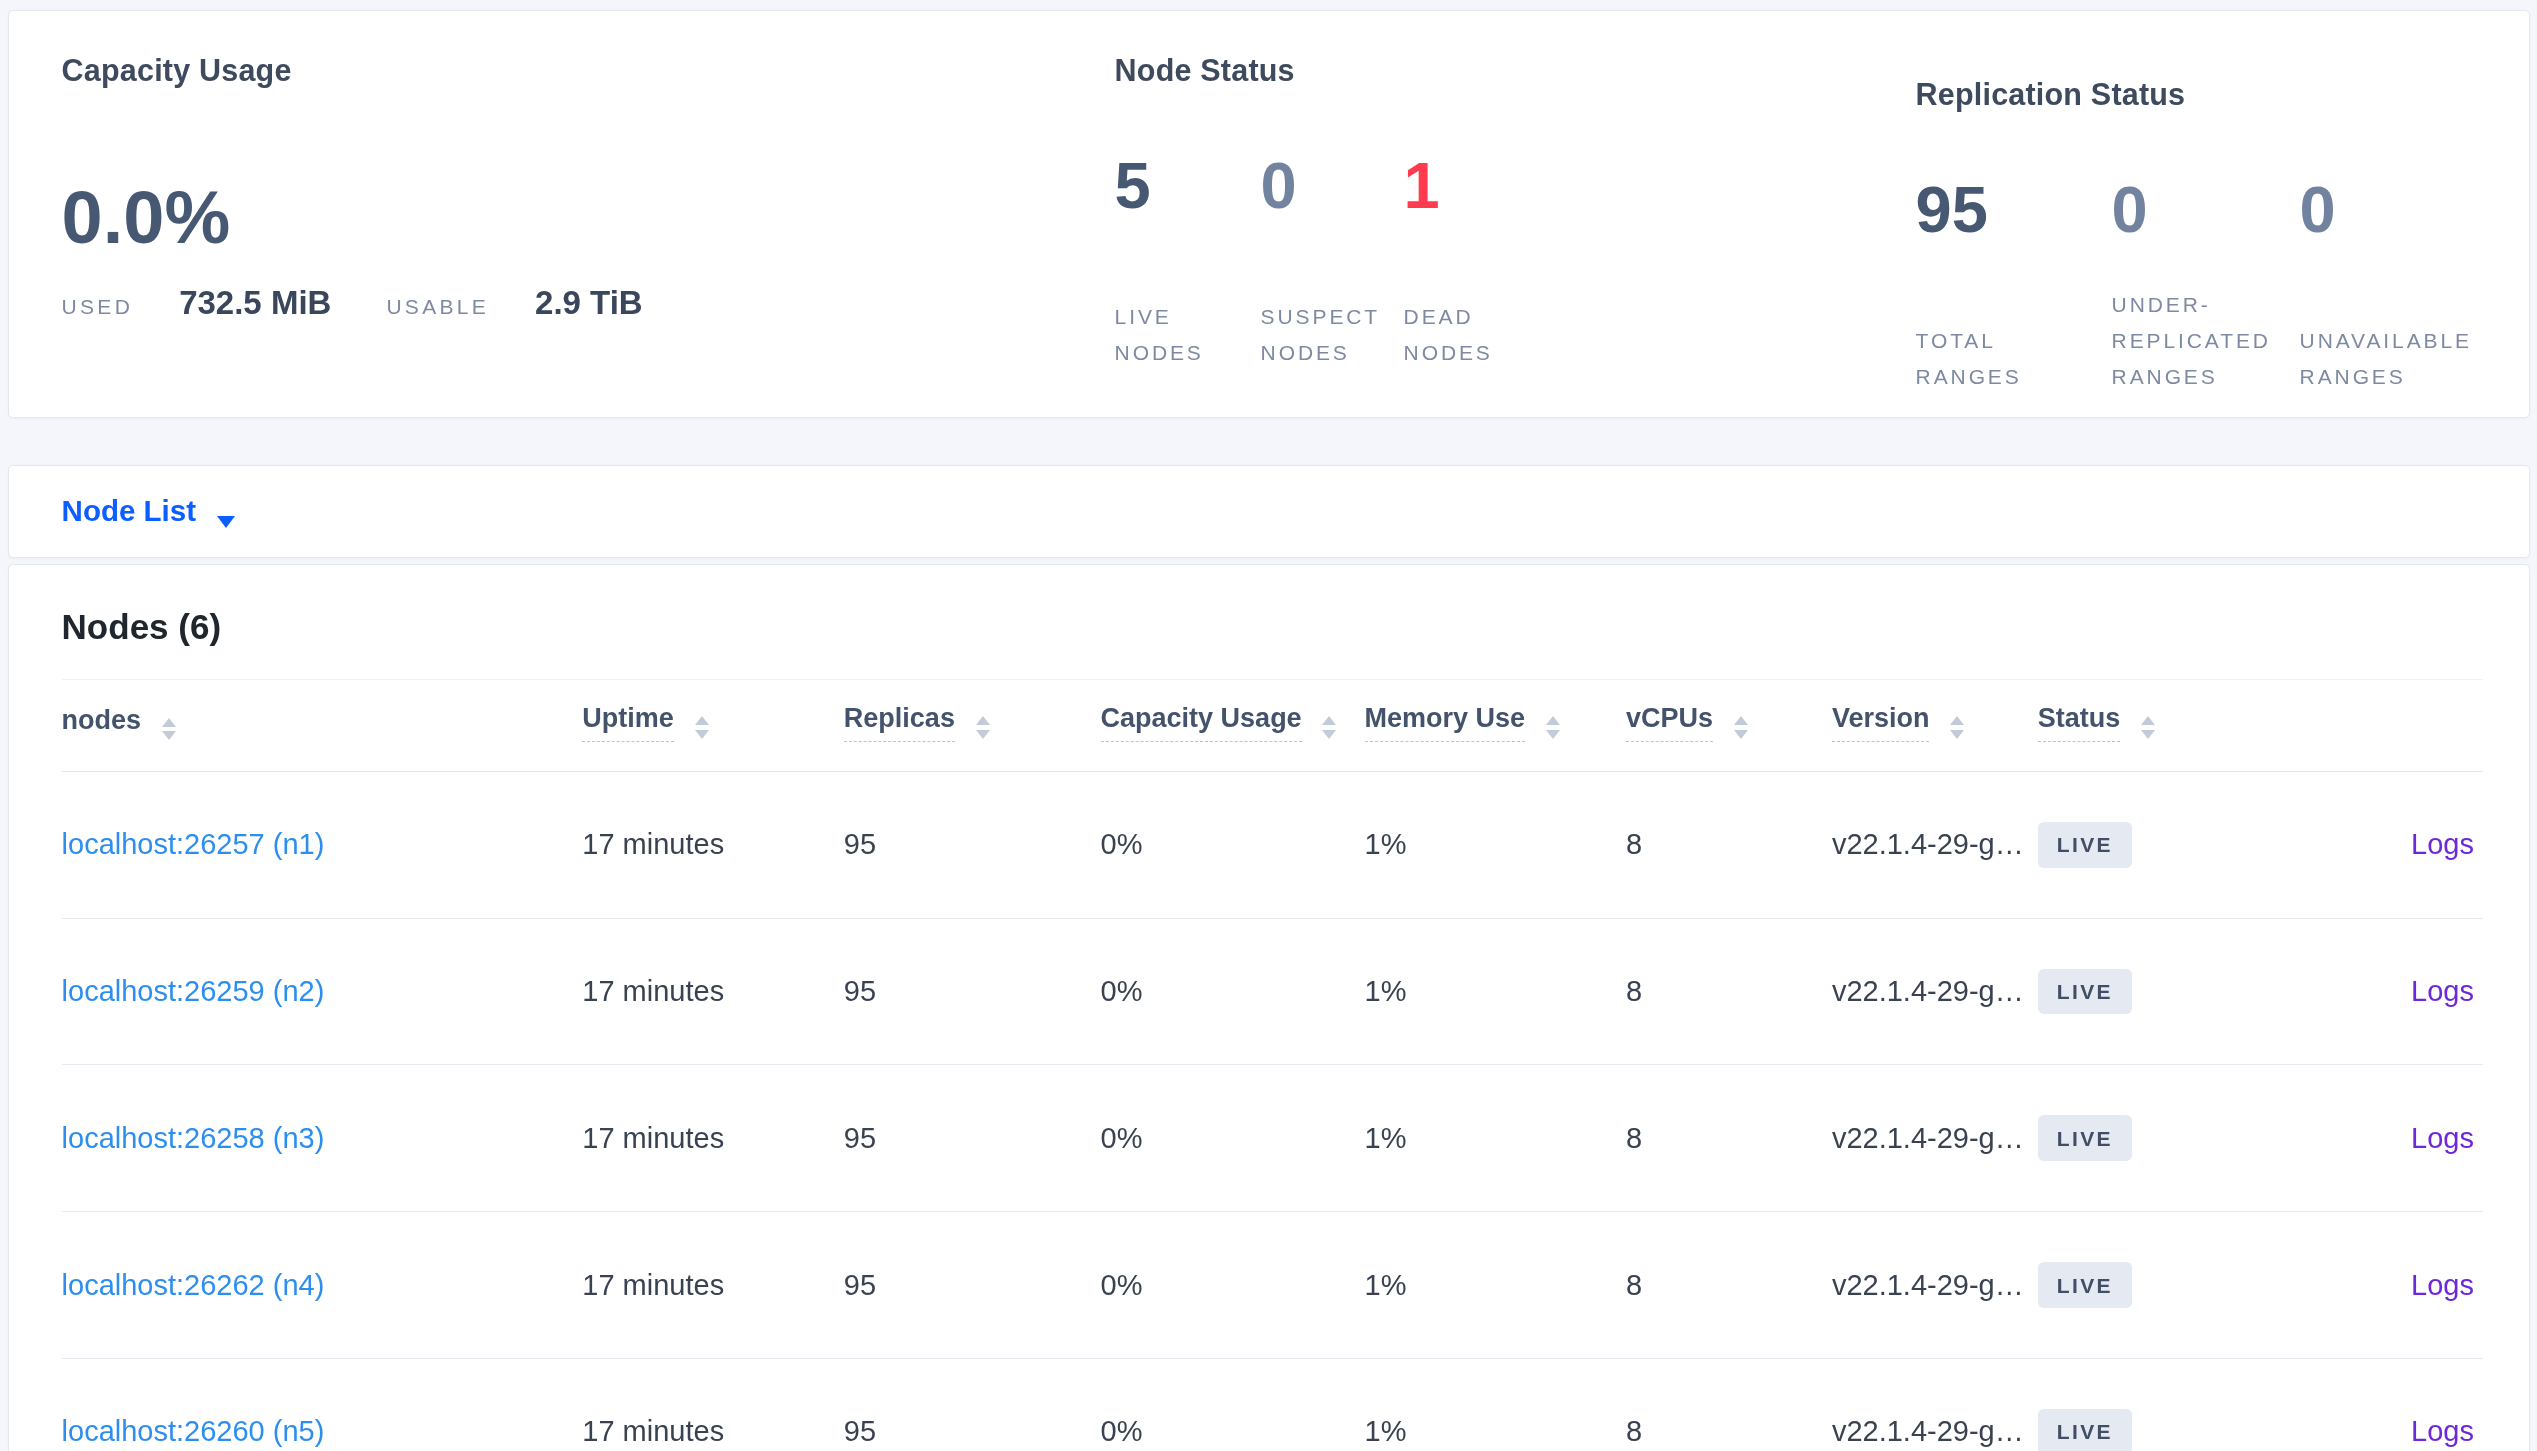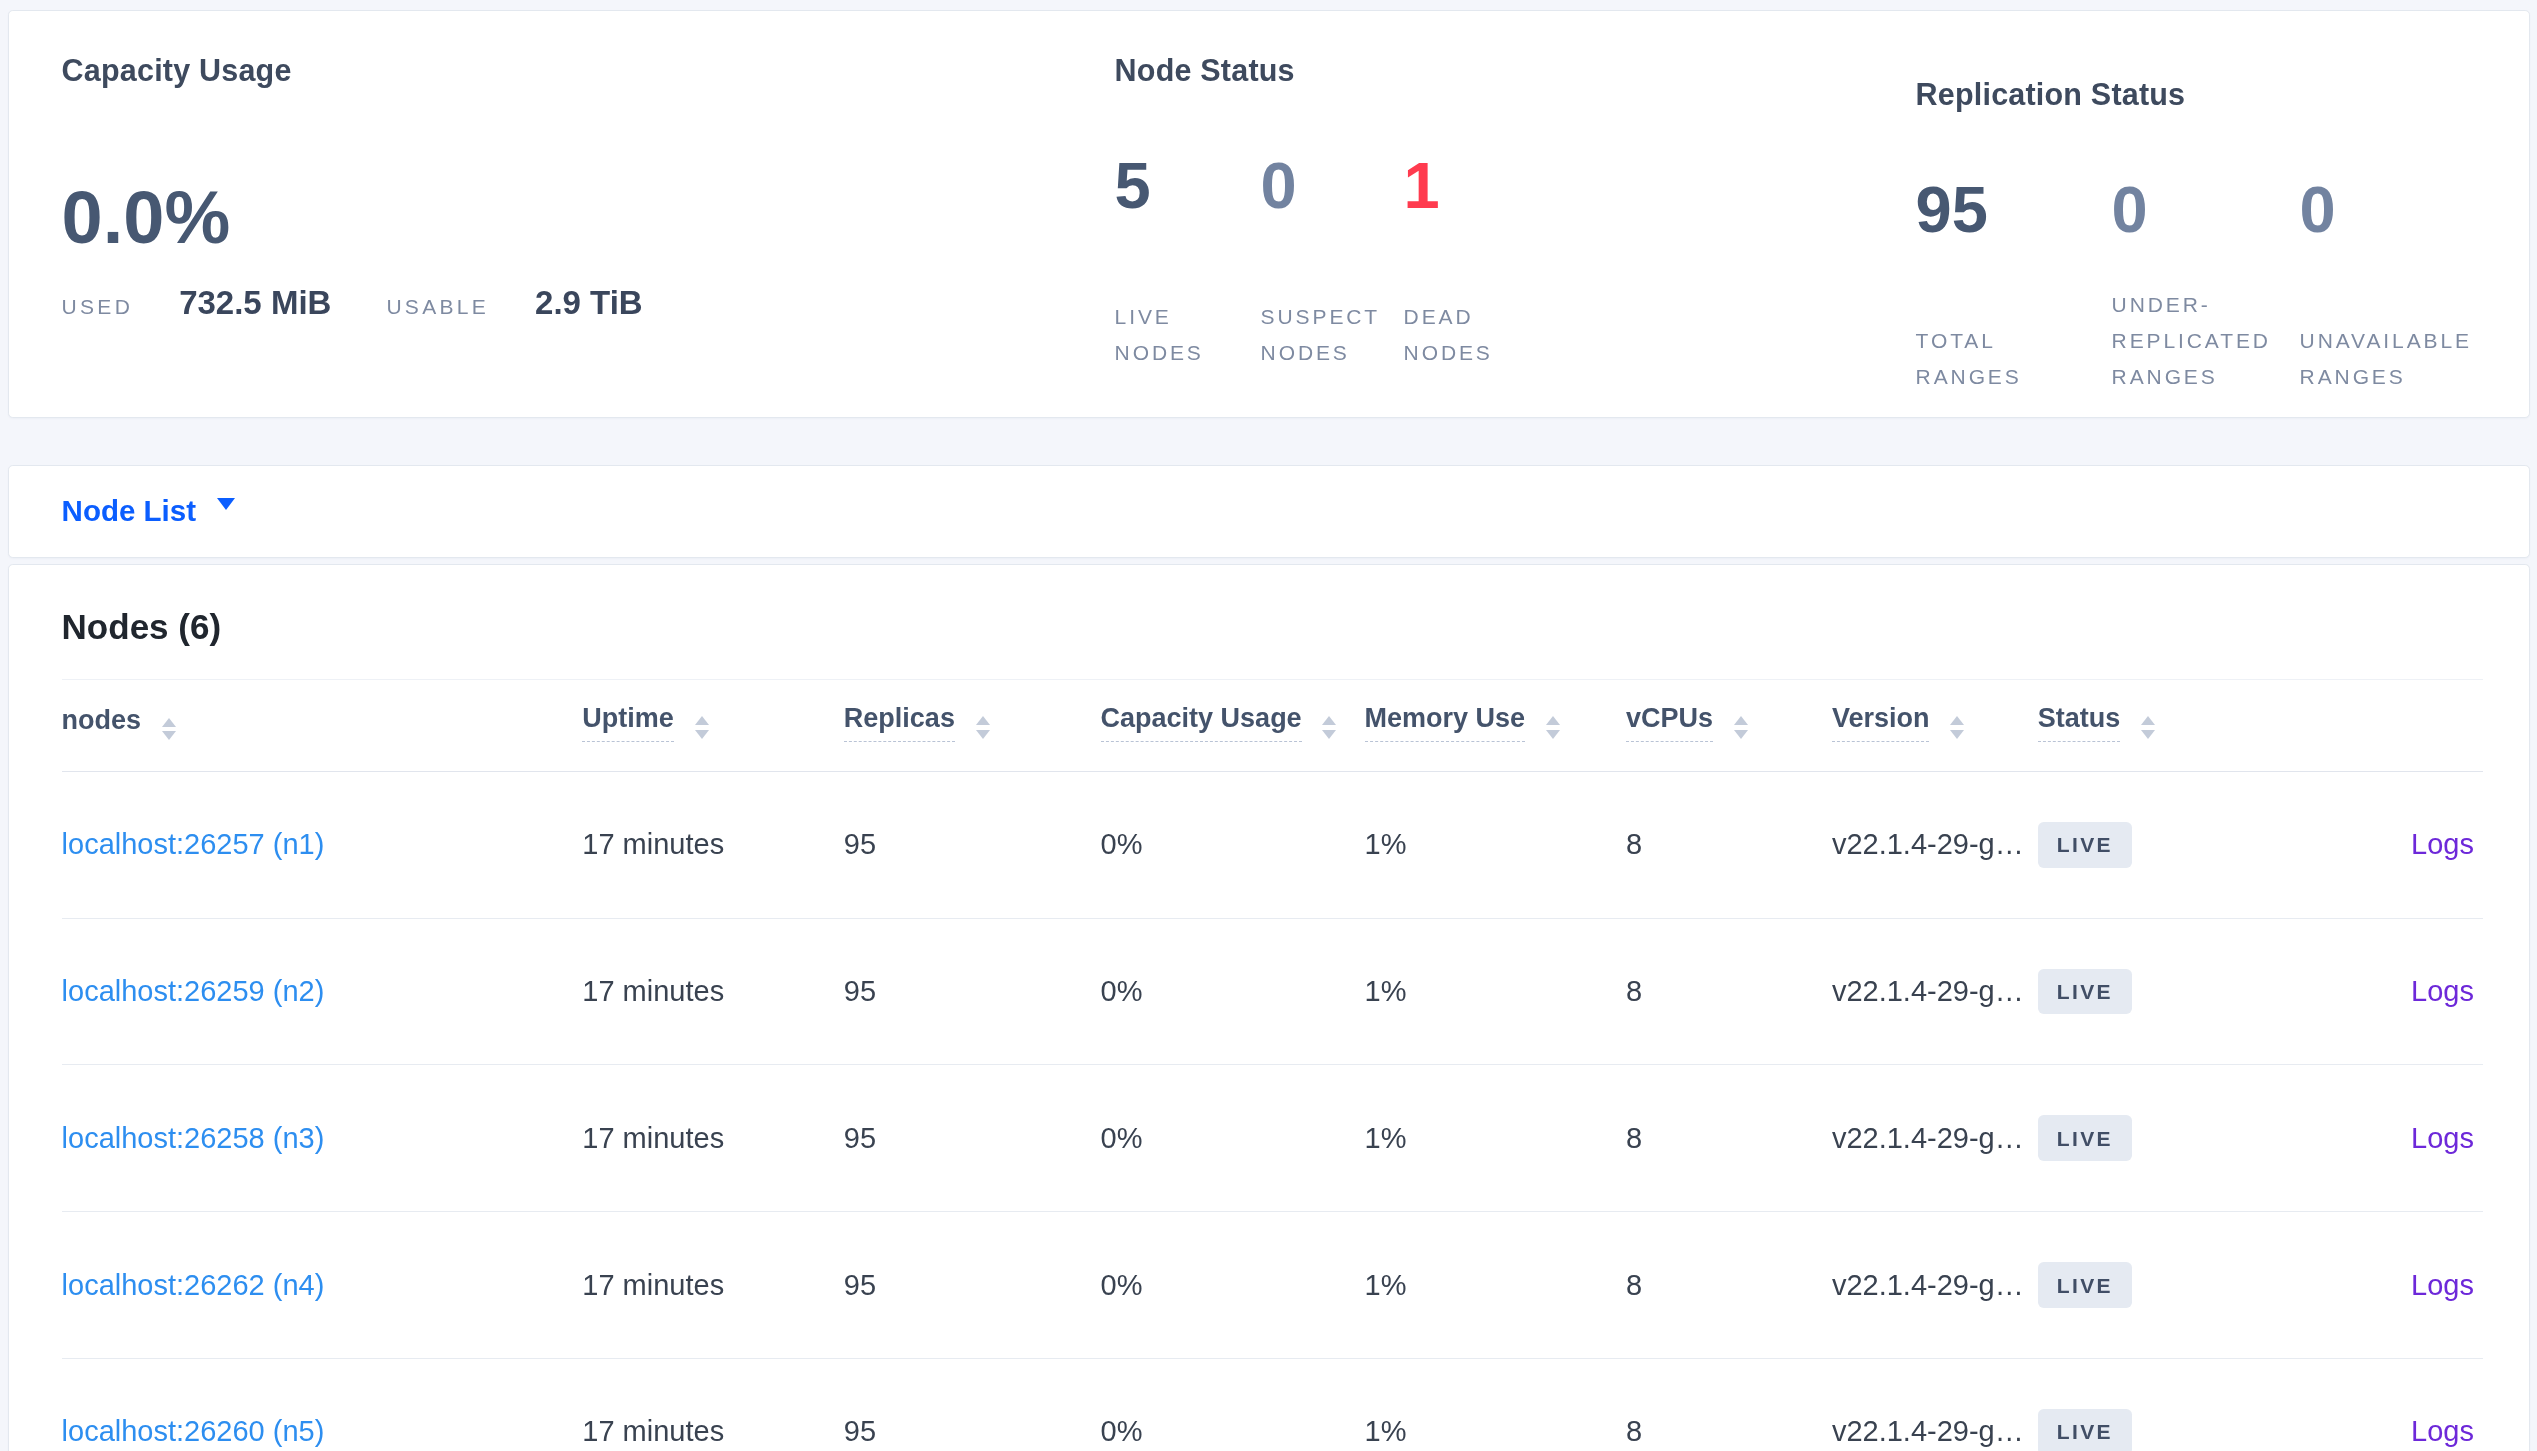--- a/index.html
+++ b/index.html
@@ -80,21 +80,21 @@
   }
 
   
   .selector-card {
     margin-top: 47px;
     height: 93px;
     display: flex; align-items: center;
     padding-left: 53px;
   }
   .view-selector {
-    display: inline-flex; align-items: flex-start;
+    display: inline-flex; align-items: flex-end;
     font-size: 29.5px; font-weight: 600; color: #0b5eff;
     cursor: pointer; background: none; border: none;
     font-family: inherit;
   }
   .caret-down {
     width: 0; height: 0; margin-left: 21px; margin-top: 3.8px;
     border-left: 9.5px solid transparent;
     border-right: 9.5px solid transparent;
     border-top: 12.4px solid #0b5eff;
   }

